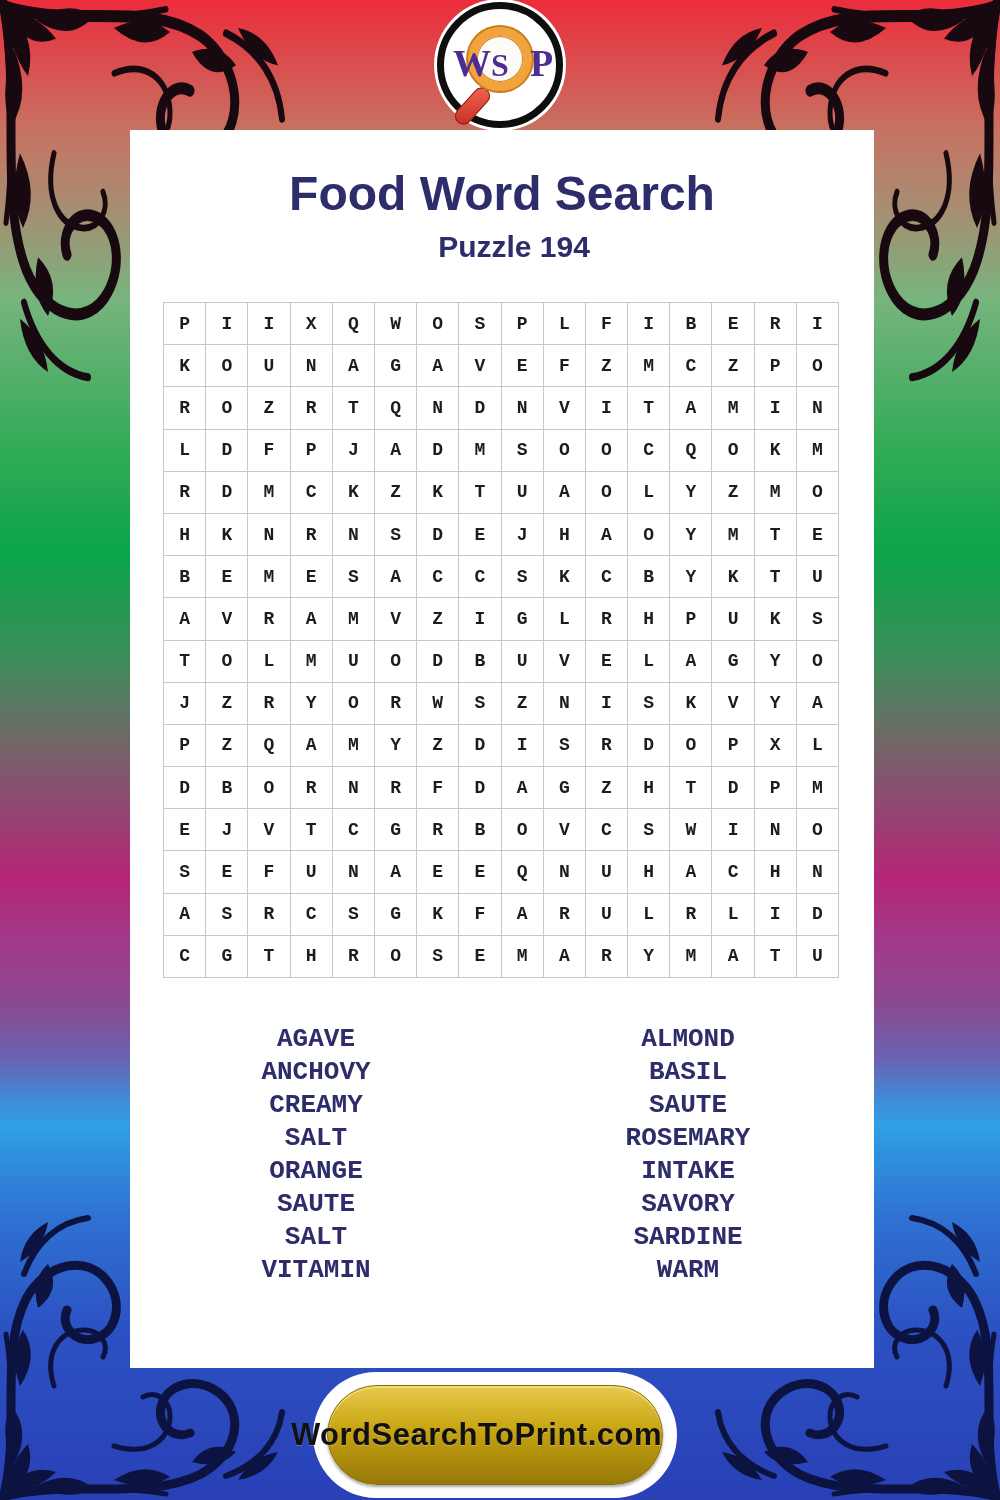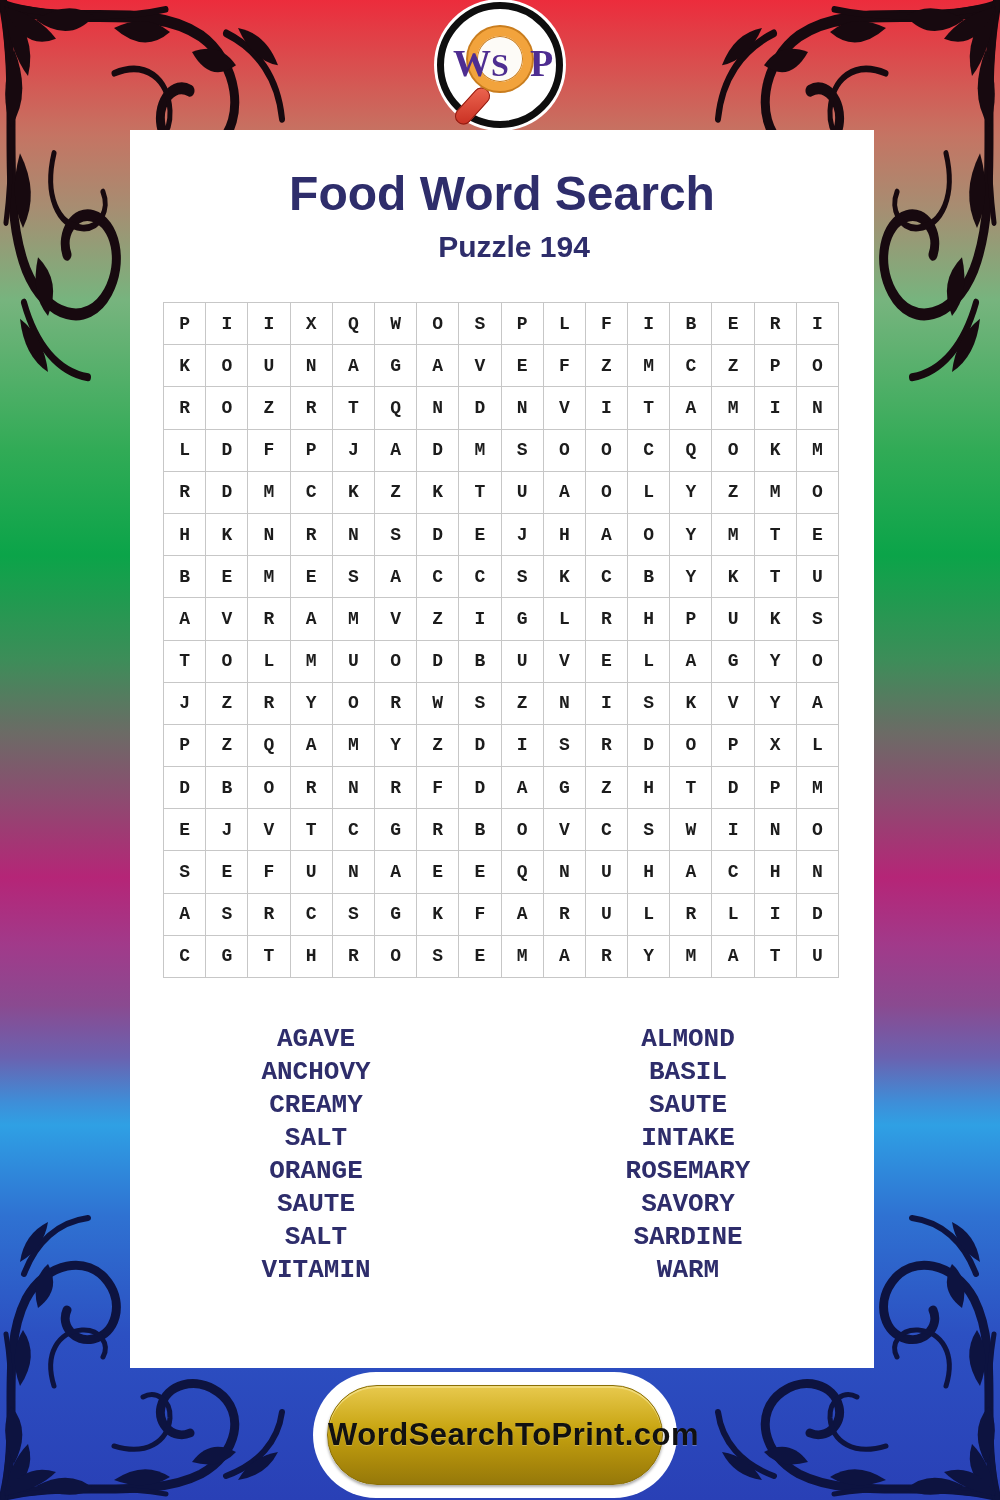--- a/index.html
+++ b/index.html
@@ -101,21 +101,21 @@
   .footer-pill{
     position:absolute;left:313px;top:1372px;width:364px;height:126px;
     background:#ffffff;border-radius:64px;z-index:6;
   }
   .footer-btn{
     position:absolute;left:14px;top:13px;right:14px;bottom:13px;
     border-radius:50px;
     background:linear-gradient(180deg,#e8c94e 0%,#c7a410 45%,#a8870b 80%,#96790a 100%);
     box-shadow:inset 0 2px 0 #f0da7a, 0 2px 3px rgba(0,0,0,0.35);
     border:1px solid #8a6f06;
-    display:flex;align-items:center;justify-content:flex-start;
+    display:flex;align-items:center;justify-content:flex-end;
     cursor:pointer;
   }
   .footer-label{
     font-size:31px;font-weight:bold;color:#111111;letter-spacing:0.5px;
     text-shadow:0 1px 0 rgba(255,255,255,0.25);
   }
 </style>
 </head>
 <body>
 
@@ -430,22 +430,22 @@
         <div class="word">SALT</div>
         <div class="word">ORANGE</div>
         <div class="word">SAUTE</div>
         <div class="word">SALT</div>
         <div class="word">VITAMIN</div>
       </div>
     <div class="word-col">
         <div class="word">ALMOND</div>
         <div class="word">BASIL</div>
         <div class="word">SAUTE</div>
+        <div class="word">ROSEMARY</div>
         <div class="word">INTAKE</div>
-        <div class="word">ROSEMARY</div>
         <div class="word">SAVORY</div>
         <div class="word">SARDINE</div>
         <div class="word">WARM</div>
       </div>
   </div>
 </div>
 
 <div class="logo">
   <div class="logo-ring"></div>
   <div class="handle"></div>

